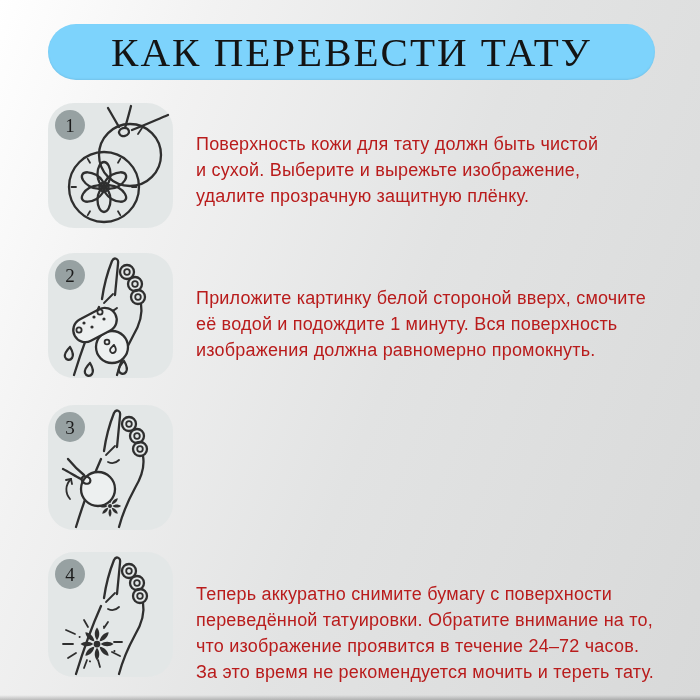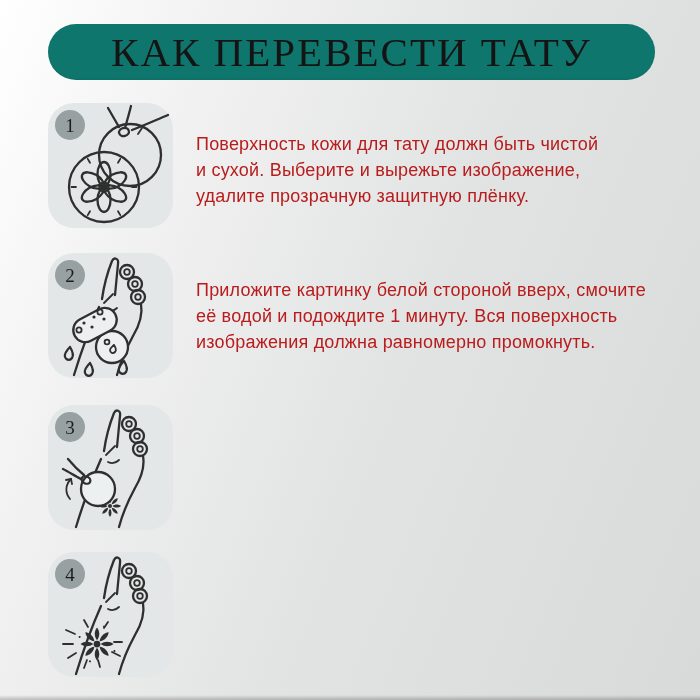--- a/index.html
+++ b/index.html
@@ -8,21 +8,21 @@
     background: linear-gradient(112deg, #ffffff 0%, #f2f2f2 22%, #e2e3e3 55%, #d8d9d9 100%);
     font-family: "Liberation Sans", sans-serif;
     position: relative;
   }
   .page { position: absolute; inset: 0; }
 
   
   .banner {
     position: absolute; left: 48px; top: 24px;
     width: 607px; height: 56px;
-    background: #0f766e;
+    background: #7dd3fc;
     border-radius: 28px;
     display: flex; align-items: center; justify-content: center;
     box-shadow: inset 0 -1px 2px rgba(0,0,0,0.08);
   }
   .banner h1 {
     margin: 0;
     font-family: "Liberation Serif", serif;
     font-weight: 400;
     font-size: 41px;
     letter-spacing: 2px;
@@ -51,21 +51,21 @@
   .illu { position: absolute; left: 0; top: 0; width: 125px; height: 125px; }
 
   .step-text {
     position: absolute; left: 148px;
     margin: 0; width: 505px;
     font-size: 18px; line-height: 26px; letter-spacing: 0.2px;
     color: #b91c1c;
     white-space: pre-line;
   }
   #step1 { top: 103px; } #step1 .step-text { top: 28px; }
-  #step2 { top: 253px; } #step2 .step-text { top: 24px; }
+  #step2 { top: 253px; } #step2 .step-text { top: 32px; }
   #step3 { top: 405px; } #step3 .step-text { top: 32px; }
   #step4 { top: 552px; } #step4 .step-text { top: 29px; }
 
   .bottom-edge {
     position: absolute; left: 0; bottom: 0; width: 100%; height: 5px;
     background: linear-gradient(rgba(0,0,0,0), rgba(0,0,0,0.22));
   }
 
   svg .ln { fill: none; stroke: #2f2f2f; stroke-width: 2.3; stroke-linecap: round; stroke-linejoin: round; }
   svg .thin { fill: none; stroke: #2f2f2f; stroke-width: 1.8; stroke-linecap: round; }
@@ -259,16 +259,20 @@
           <line class="thin" x1="72" y1="104" x2="64" y2="100"></line>
           <line class="thin" x1="74" y1="90" x2="66" y2="90"></line>
           <line class="thin" x1="60" y1="70" x2="56" y2="76"></line>
           <line class="thin" x1="36" y1="68" x2="40" y2="75"></line>
         </g>
       </svg>
       <div class="badge">
         <span>4</span>
       </div>
     </div>
+    <p class="step-text">Теперь аккуратно снимите бумагу с поверхности
+переведённой татуировки. Обратите внимание на то,
+что изображение проявится в течение 24–72 часов.
+За это время не рекомендуется мочить и тереть тату.</p>
   </section>
 
   <div class="bottom-edge"></div>
 </div>
 
 </body></html>

